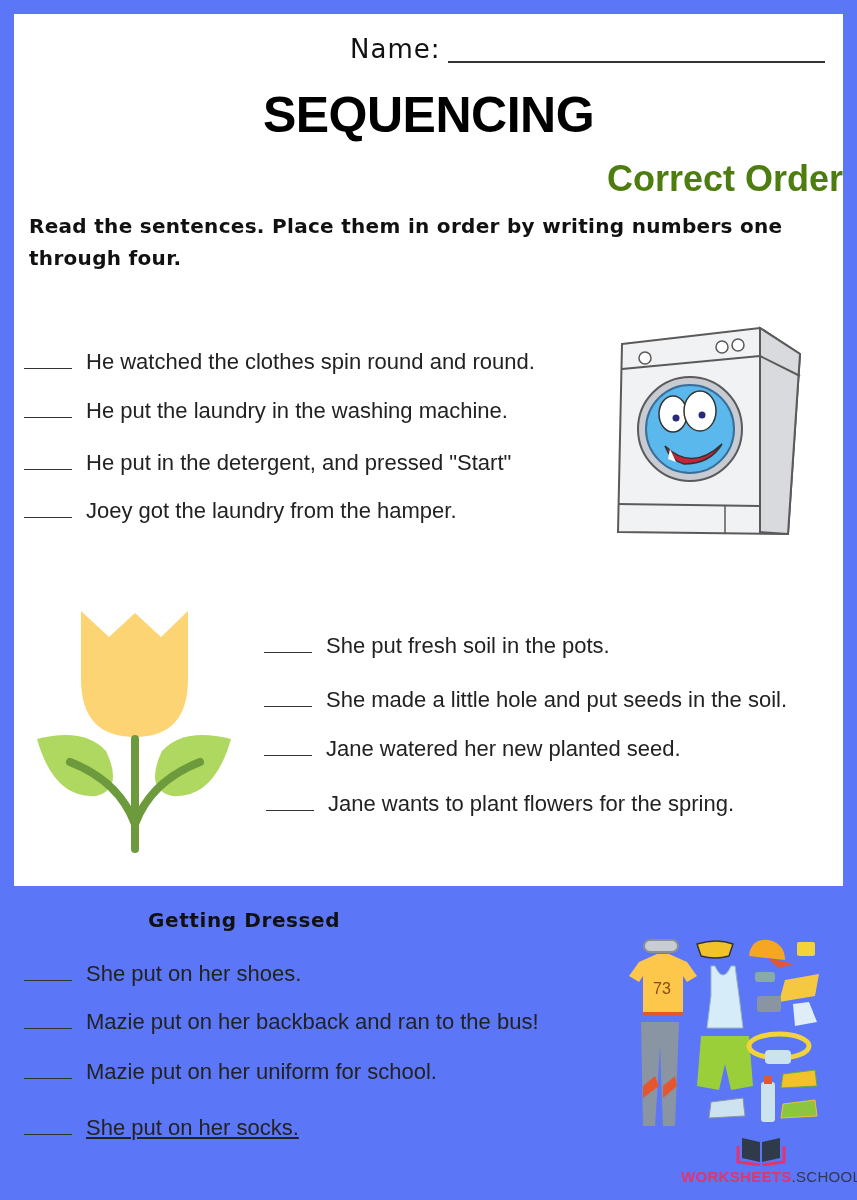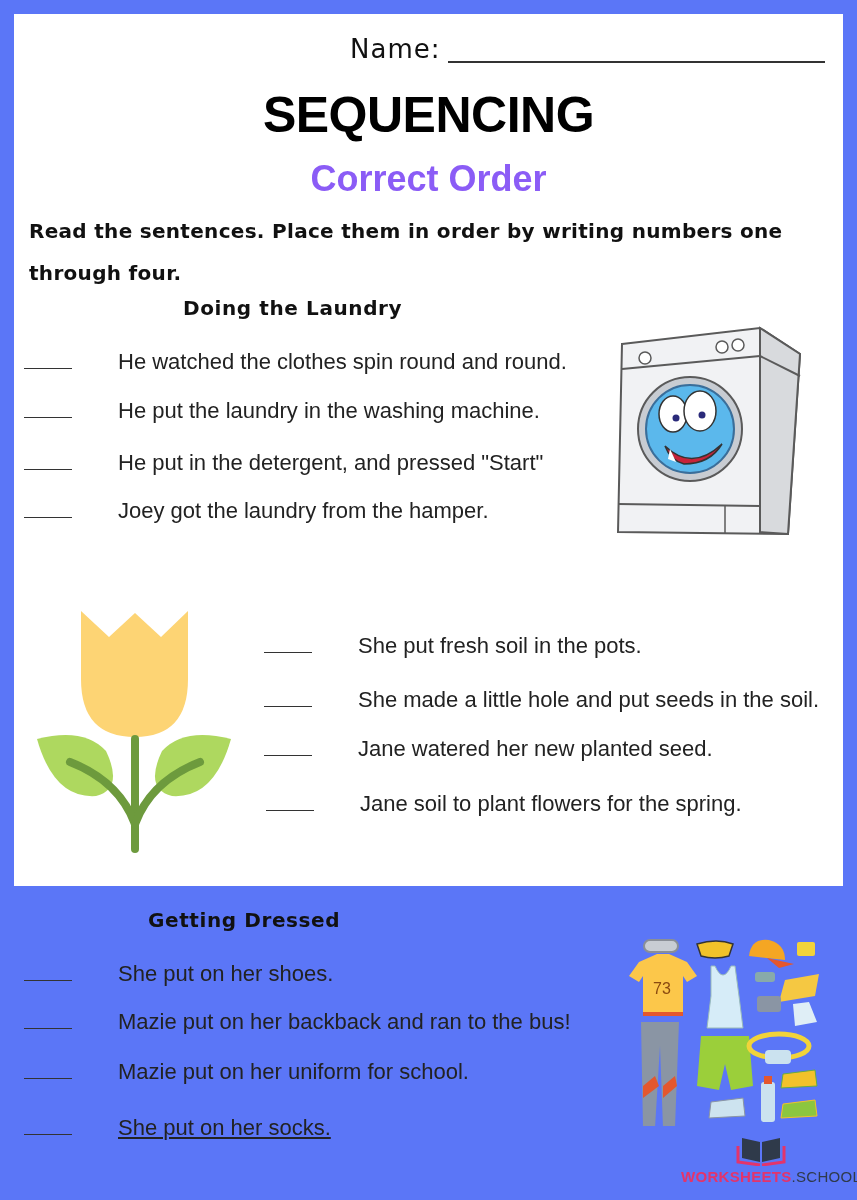--- a/index.html
+++ b/index.html
@@ -4,43 +4,42 @@
 <style>
   html, body { margin:0; padding:0; }
   body { width:857px; height:1200px; background:#5b76f7; position:relative; overflow:hidden;
          font-family:"DejaVu Sans", sans-serif; }
   .page { position:absolute; left:14px; top:14px; width:829px; height:872px; background:#ffffff; }
   .abs { position:absolute; }
   .name-label { left:336px; top:20px; font-size:26px; letter-spacing:1px; color:#111; font-family:"DejaVu Sans", sans-serif; }
   .name-line { left:434px; top:47px; width:377px; height:2px; background:#333; }
   .title { left:0; width:829px; top:72px; text-align:center; font-size:50px; font-weight:bold; color:#000;
            font-family:"Liberation Sans", sans-serif; letter-spacing:-0.5px; }
-  .subtitle { left:0; width:829px; top:144px; text-align:center; font-size:36px; font-weight:bold; color:#8b5cf6;
+  .subtitle { left:0; width:829px; top:144px; text-align:right; font-size:36px; font-weight:bold; color:#4d7c0f;
            font-family:"Liberation Sans", sans-serif; }
-  .instructions { left:15px; top:196px; width:800px; font-size:20px; font-weight:bold; line-height:42px; color:#111;
+  .instructions { left:15px; top:196px; width:800px; font-size:20px; font-weight:bold; line-height:32px; color:#111;
            font-family:"DejaVu Sans", sans-serif; letter-spacing:0.3px; }
   .section-title { font-size:20px; font-weight:bold; color:#111; font-family:"DejaVu Sans", sans-serif; letter-spacing:0.6px; }
-  .item { font-size:22px; color:#222; font-family:"Liberation Sans", sans-serif; white-space:nowrap; display:flex; align-items:baseline;gap:32px; }
+  .item { font-size:22px; color:#222; font-family:"Liberation Sans", sans-serif; white-space:nowrap; display:flex; align-items:baseline; }
   .blank { display:inline-block; width:48px; border-bottom:1.5px solid #333; margin-right:14px; height:1px; }
   .illus { position:absolute; }
   .logo-text { font-family:"Liberation Sans", sans-serif; font-weight:bold; font-size:15px; letter-spacing:0.3px; }
 </style>
 </head>
 <body>
 
 <div class="page">
 
   <div class="abs name-label">Name:</div>
   <div class="abs name-line"></div>
 
   <div class="abs title">SEQUENCING</div>
   <div class="abs subtitle">Correct Order</div>
   <div class="abs instructions">Read the sentences. Place them in order by writing numbers one through four.</div>
 
-  <div class="abs section-title" style="left:169px; top:282px;">Doing the Laundry</div>
   <div class="abs item" style="left:10px; top:335px;">
     <span class="blank"></span>
     <span>He watched the clothes spin round and round.</span>
   </div>
   <div class="abs item" style="left:10px; top:384px;">
     <span class="blank"></span>
     <span>He put the laundry in the washing machine.</span>
   </div>
   <div class="abs item" style="left:10px; top:436px;">
     <span class="blank"></span>
@@ -78,21 +77,21 @@
   <div class="abs item" style="left:250px; top:673px;">
     <span class="blank"></span>
     <span>She made a little hole and put seeds in the soil.</span>
   </div>
   <div class="abs item" style="left:250px; top:722px;">
     <span class="blank"></span>
     <span>Jane watered her new planted seed.</span>
   </div>
   <div class="abs item" style="left:252px; top:777px;">
     <span class="blank"></span>
-    <span>Jane soil to plant flowers for the spring.</span>
+    <span>Jane wants to plant flowers for the spring.</span>
   </div>
 
   <svg class="illus" style="left:20px; top:585px;" width="200" height="260" viewBox="0 0 200 260">
     <path d="M47 12 L75 38 L101 14 L127 38 L154 12 L154 80 Q154 138 101 138 Q47 138 47 80 Z" fill="#fdd474"></path>
     <rect x="97" y="136" width="8" height="118" rx="4" fill="#6d9a3d"></rect>
     <path d="M3 140 Q50 128 72 152 Q90 190 62 197 Q20 200 3 140 Z" fill="#aed85f"></path>
     <path d="M197 140 Q150 128 128 152 Q110 190 138 197 Q180 200 197 140 Z" fill="#aed85f"></path>
     <path d="M36 163 Q85 182 101 225" stroke="#6d9a3d" stroke-width="8" fill="none" stroke-linecap="round"></path>
     <path d="M166 163 Q117 182 101 225" stroke="#6d9a3d" stroke-width="8" fill="none" stroke-linecap="round"></path>
   </svg>

